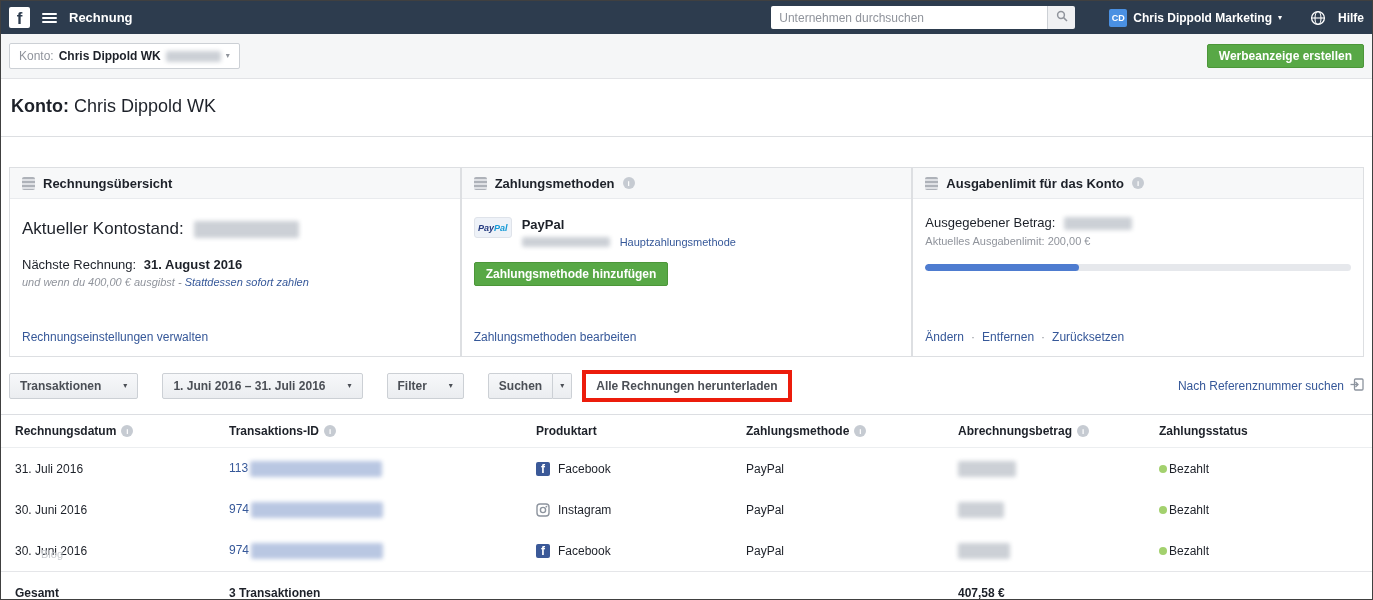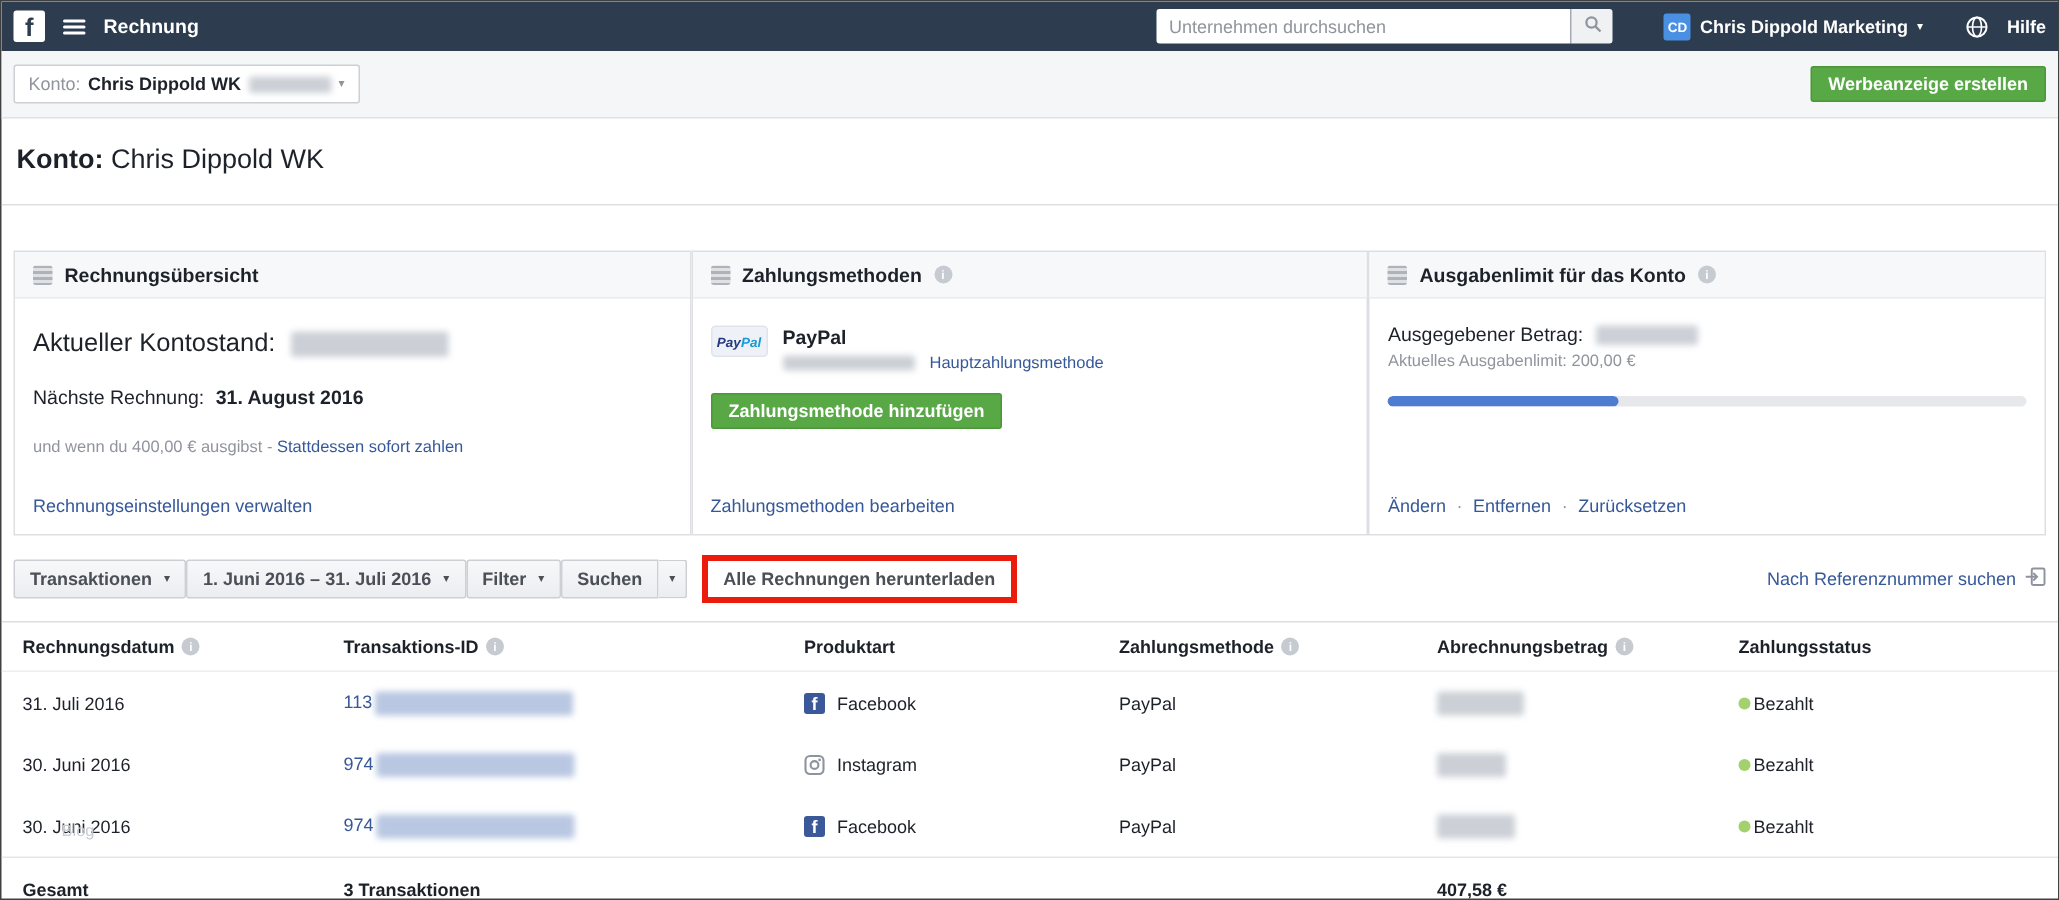--- a/index.html
+++ b/index.html
@@ -55,21 +55,21 @@
                background:repeating-linear-gradient(180deg,#aeb2b9 0 2px,#dfe1e5 2px 4px); }
   .card-body { padding:4px 12px 0 12px; }
   .info-icon { display:inline-flex; width:12px; height:12px; border-radius:50%; background:#c6cbd2;
                color:#fff; font-size:8px; font-weight:bold; align-items:center; justify-content:center;
                vertical-align:middle; cursor:pointer; }
   .redact { display:inline-block; background:#ccd0d6; border-radius:2px; filter:blur(2px); vertical-align:middle; }
   .redact.blue { background:#b9c7e2; }
   .link { color:#365899; cursor:pointer; text-decoration:none; }
   .balance-line { margin-top:16px; font-size:17px; }
   .next-line { margin-top:18px; font-size:13px; }
-  .small-line { margin-top:20px; font-size:11px; color:#90949c; }
+  .small-line { margin-top:4px; font-size:11px; color:#90949c;font-style:italic; }
   .card-bottom-link { position:absolute; left:12px; bottom:12px; font-size:12px; }
 
   .pp-row { margin-top:14px; display:flex; gap:10px; }
   .pp-badge { width:38px; height:21px; background:#eef2f8; border:1px solid #dfe3ea; border-radius:3px;
               display:flex; align-items:center; justify-content:center; font-size:9px; font-weight:bold;
               font-style:italic; }
   .pp-badge .p1 { color:#253b80; } .pp-badge .p2 { color:#179bd7; }
   .pp-name { font-weight:bold; font-size:13px; }
   .pp-sub { margin-top:4px; font-size:11px; display:flex; gap:10px; align-items:center; }
   .add-pay-btn { margin-top:14px; }
@@ -79,21 +79,21 @@
   .progress-track { margin-top:17px; height:7px; background:#e6e8ec; border-radius:4px; overflow:hidden; }
   .progress-fill { height:100%; background:#4e7cd0; border-radius:4px; }
   .limit-links { display:flex; gap:7px; align-items:center; }
   .dot-sep { color:#90949c; }
   .dot-sep::before { content:"·"; }
 
   
   .toolbar { margin-top:13px; display:flex; align-items:center; padding:0 8px; }
   .gbtn { height:26px; padding:0 10px; background:linear-gradient(#f7f8fa,#ebedf0); border:1px solid #ccd0d5;
           border-radius:2px; font-size:12px; font-weight:bold; color:#4b4f56; display:inline-flex;
-          align-items:center; gap:8px; margin-right:0; cursor:pointer; font-family:inherit; }
+          align-items:center; gap:22px; margin-right:24px; cursor:pointer; font-family:inherit; }
   .split-btn { display:inline-flex; margin-right:8px; }
   .split-btn .seg { height:26px; background:linear-gradient(#f7f8fa,#ebedf0); border:1px solid #ccd0d5;
                     display:inline-flex; align-items:center; font-size:12px; font-weight:bold; color:#4b4f56;
                     cursor:pointer; }
   .split-btn .seg.main { border-radius:2px 0 0 2px; padding:0 10px; }
   .split-btn .seg.arrow { border-radius:0 2px 2px 0; border-left:none; padding:0 7px; }
   .red-box { border:4px solid #ec1c0c; padding:5px 10px; display:inline-flex; align-items:center; margin:0 6px 0 2px; }
   .plain-btn { font-weight:bold; font-size:12px; color:#4b4f56; background:none; border:none; cursor:pointer;
                font-family:inherit; }
   .ref-link { margin-left:auto; display:flex; align-items:center; gap:6px; font-size:12px; }

